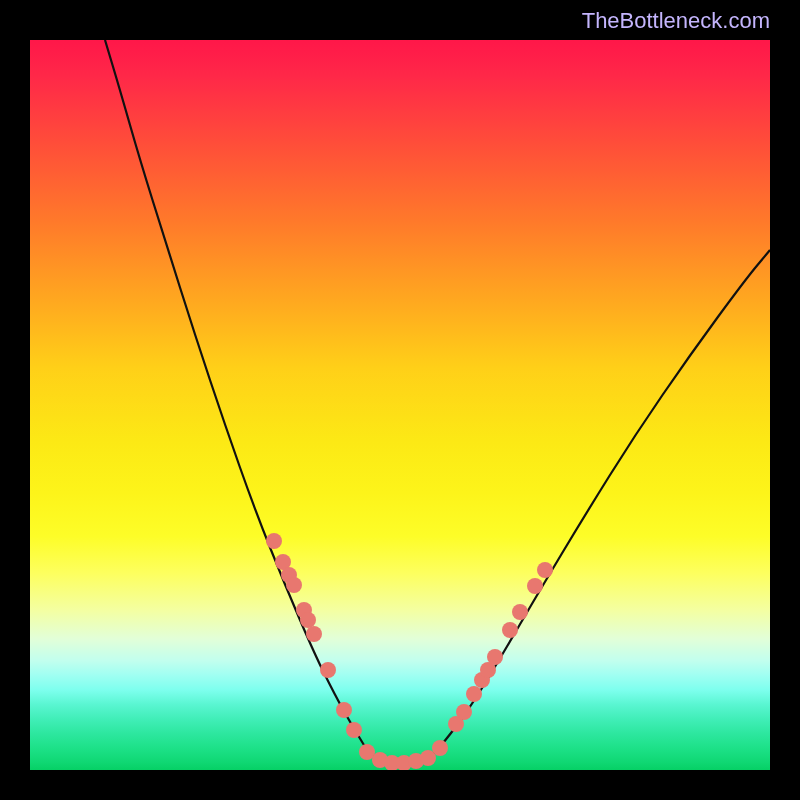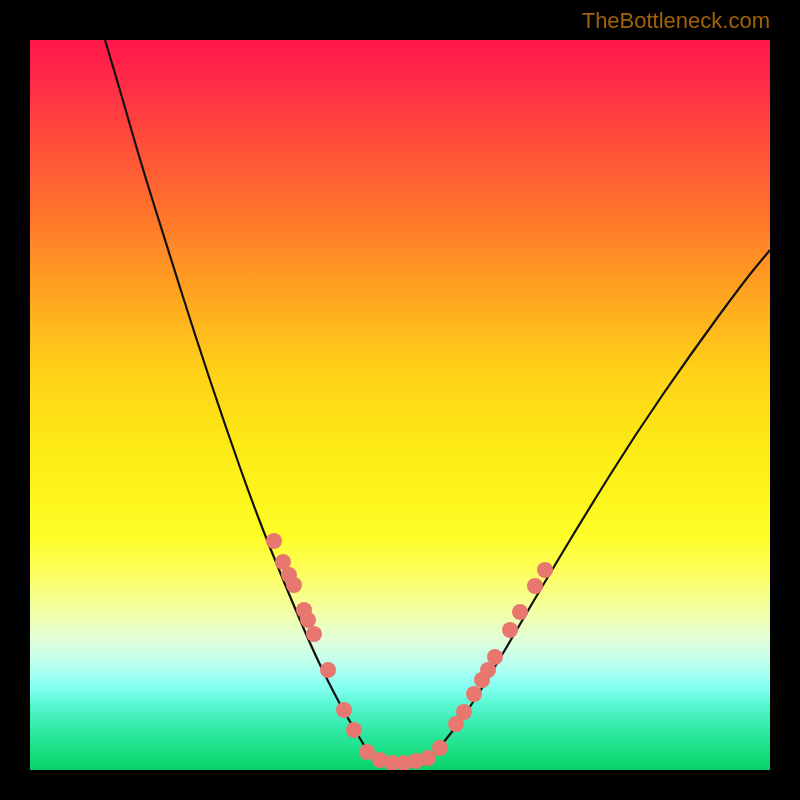--- a/index.html
+++ b/index.html
@@ -28,21 +28,21 @@
         #5af6d2 91%,
         #41eeb8 93%,
         #2de79f 95%,
         #1de188 97%,
         #0fd772 99%,
         #06d065 100%);
     }
     .watermark {
       position: absolute; top: 8px; right: 30px;
       font-family: Arial, sans-serif; font-size: 22px;
-      color: #a16207; font-weight: 500;
+      color: #c4b5fd; font-weight: 500;
     }
     svg.curve-layer {
       position: absolute; left: 0; top: 0; width: 740px; height: 730px;
       pointer-events: none;
     }
     .curve { fill: none; stroke: #111; stroke-width: 2.2; }
     .dot { fill: #e8776f; }
   </style>
 </head>
 <body>

